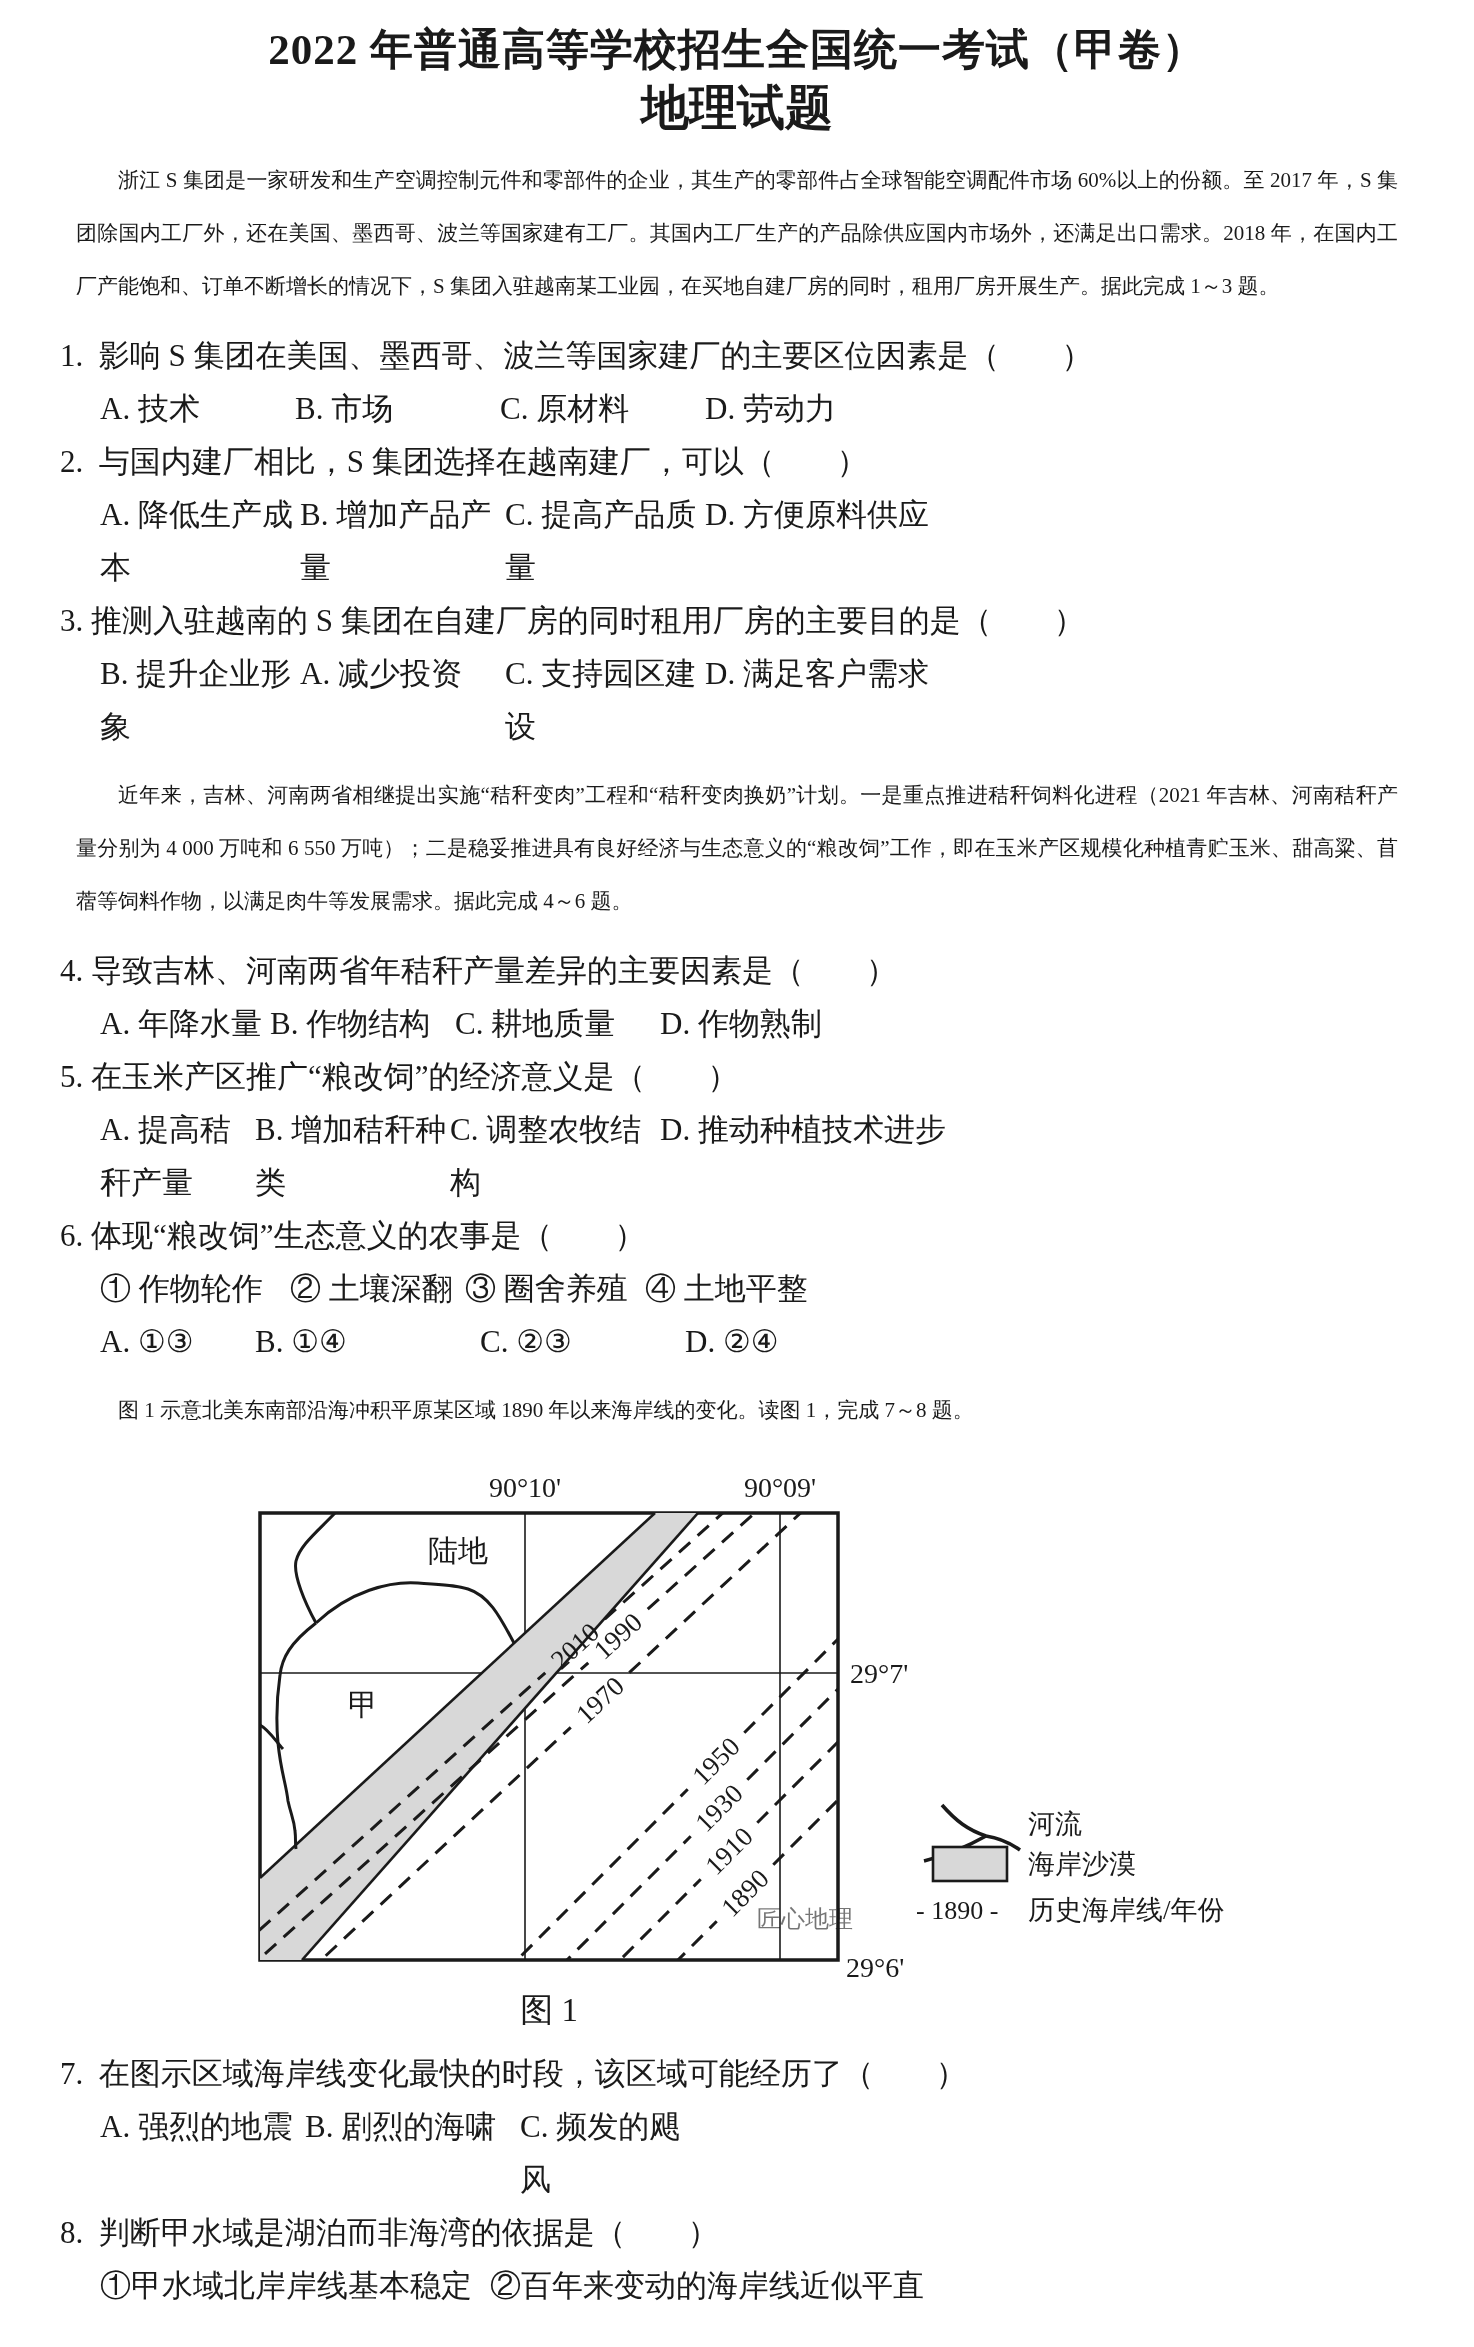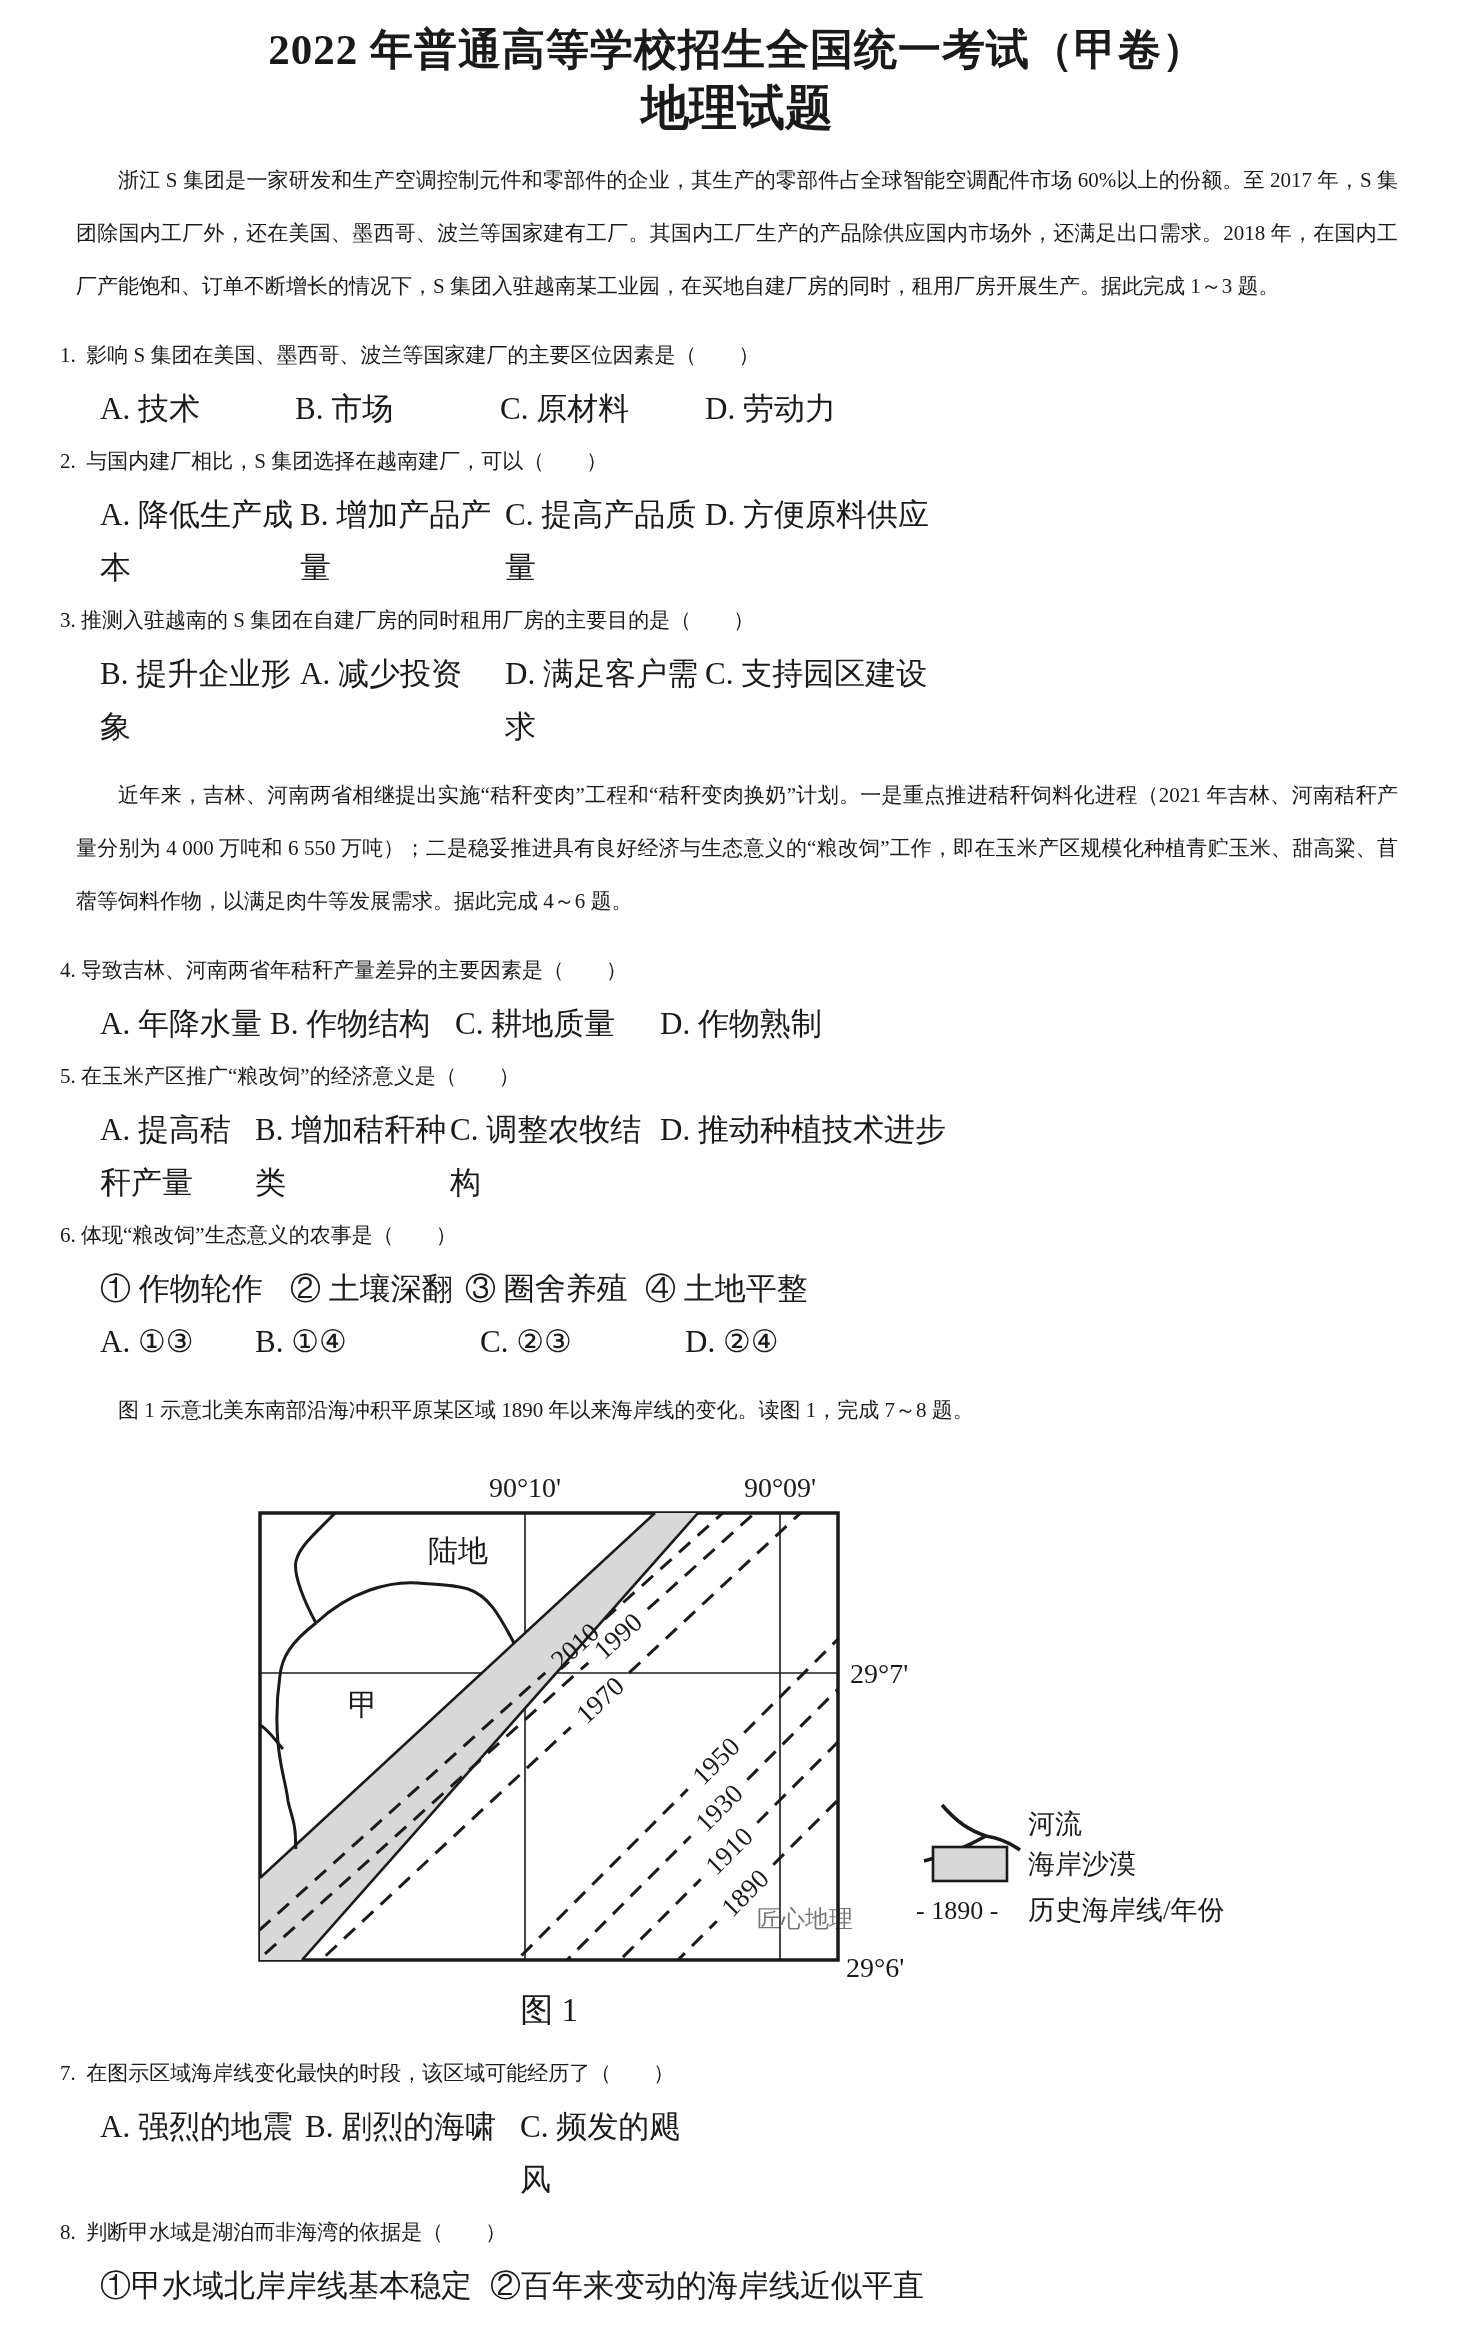--- a/index.html
+++ b/index.html
@@ -15,21 +15,21 @@
   }
   .subtitle{
     font-size:48px;font-weight:700;text-align:center;
     margin:0 0 10px 0;line-height:1.25;
   }
   .para{
     font-size:21px;line-height:53px;text-align:justify;
     text-indent:2em;margin:16px;
   }
   .qstem{
-    font-size:21px;line-height:53px;white-space:pre-wrap;
+    font-size:31px;line-height:53px;white-space:pre-wrap;
   }
   .opts{
     display:grid;padding-left:40px;
     font-size:31px;line-height:53px;
   }
   .c-q1{grid-template-columns:195px 205px 205px auto}
   .c-q2{grid-template-columns:200px 205px 200px auto}
   .c-q4{grid-template-columns:170px 185px 205px auto}
   .c-q5{grid-template-columns:155px 195px 210px auto}
   .c-q6i{grid-template-columns:190px 175px 180px auto}
@@ -68,22 +68,22 @@
       <span>C. 提高产品质量</span>
       <span>D. 方便原料供应</span>
     </div>
   </div>
 
   <div>
     <div class="qstem">3. 推测入驻越南的 S 集团在自建厂房的同时租用厂房的主要目的是（　　）</div>
     <div class="opts c-q2">
       <span>B. 提升企业形象</span>
       <span>A. 减少投资</span>
+      <span>C. 支持园区建设</span>
       <span>D. 满足客户需求</span>
-      <span>C. 支持园区建设</span>
     </div>
   </div>
 
   <p class="para">近年来，吉林、河南两省相继提出实施“秸秆变肉”工程和“秸秆变肉换奶”计划。一是重点推进秸秆饲料化进程（2021 年吉林、河南秸秆产量分别为 4 000 万吨和 6 550 万吨）；二是稳妥推进具有良好经济与生态意义的“粮改饲”工作，即在玉米产区规模化种植青贮玉米、甜高粱、苜蓿等饲料作物，以满足肉牛等发展需求。据此完成 4～6 题。</p>
 
   <div>
     <div class="qstem">4. 导致吉林、河南两省年秸秆产量差异的主要因素是（　　）</div>
     <div class="opts c-q4">
       <span>A. 年降水量</span>
       <span>B. 作物结构</span>

